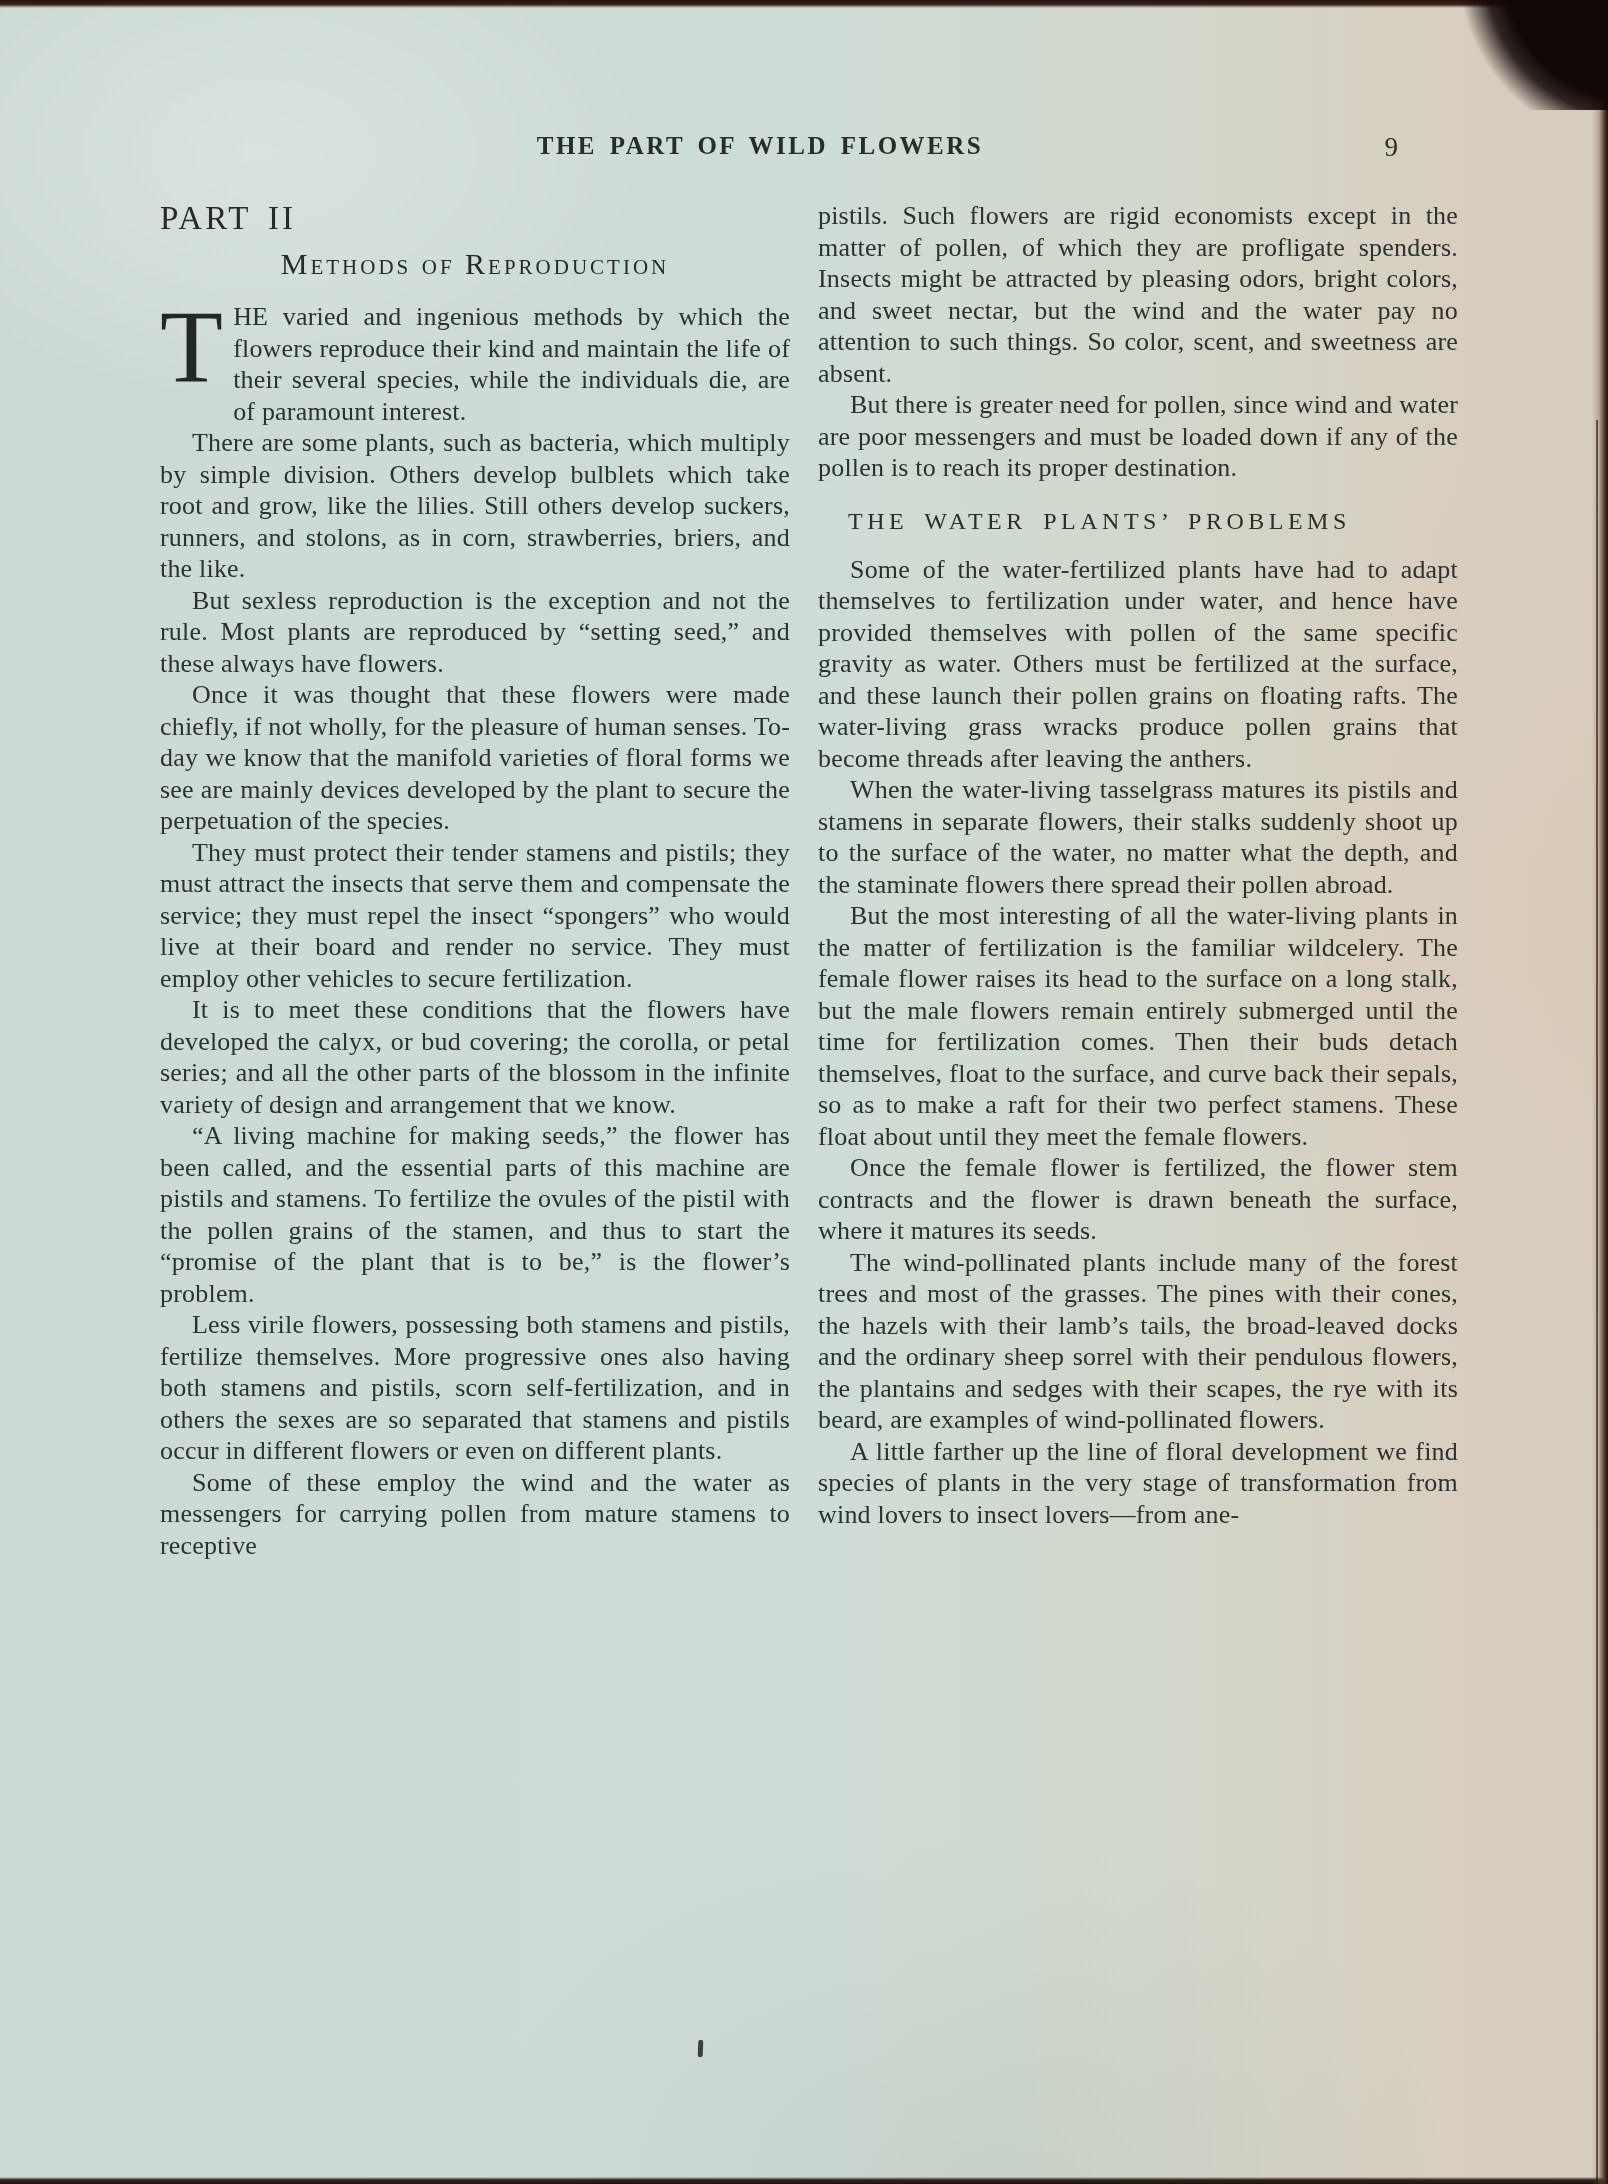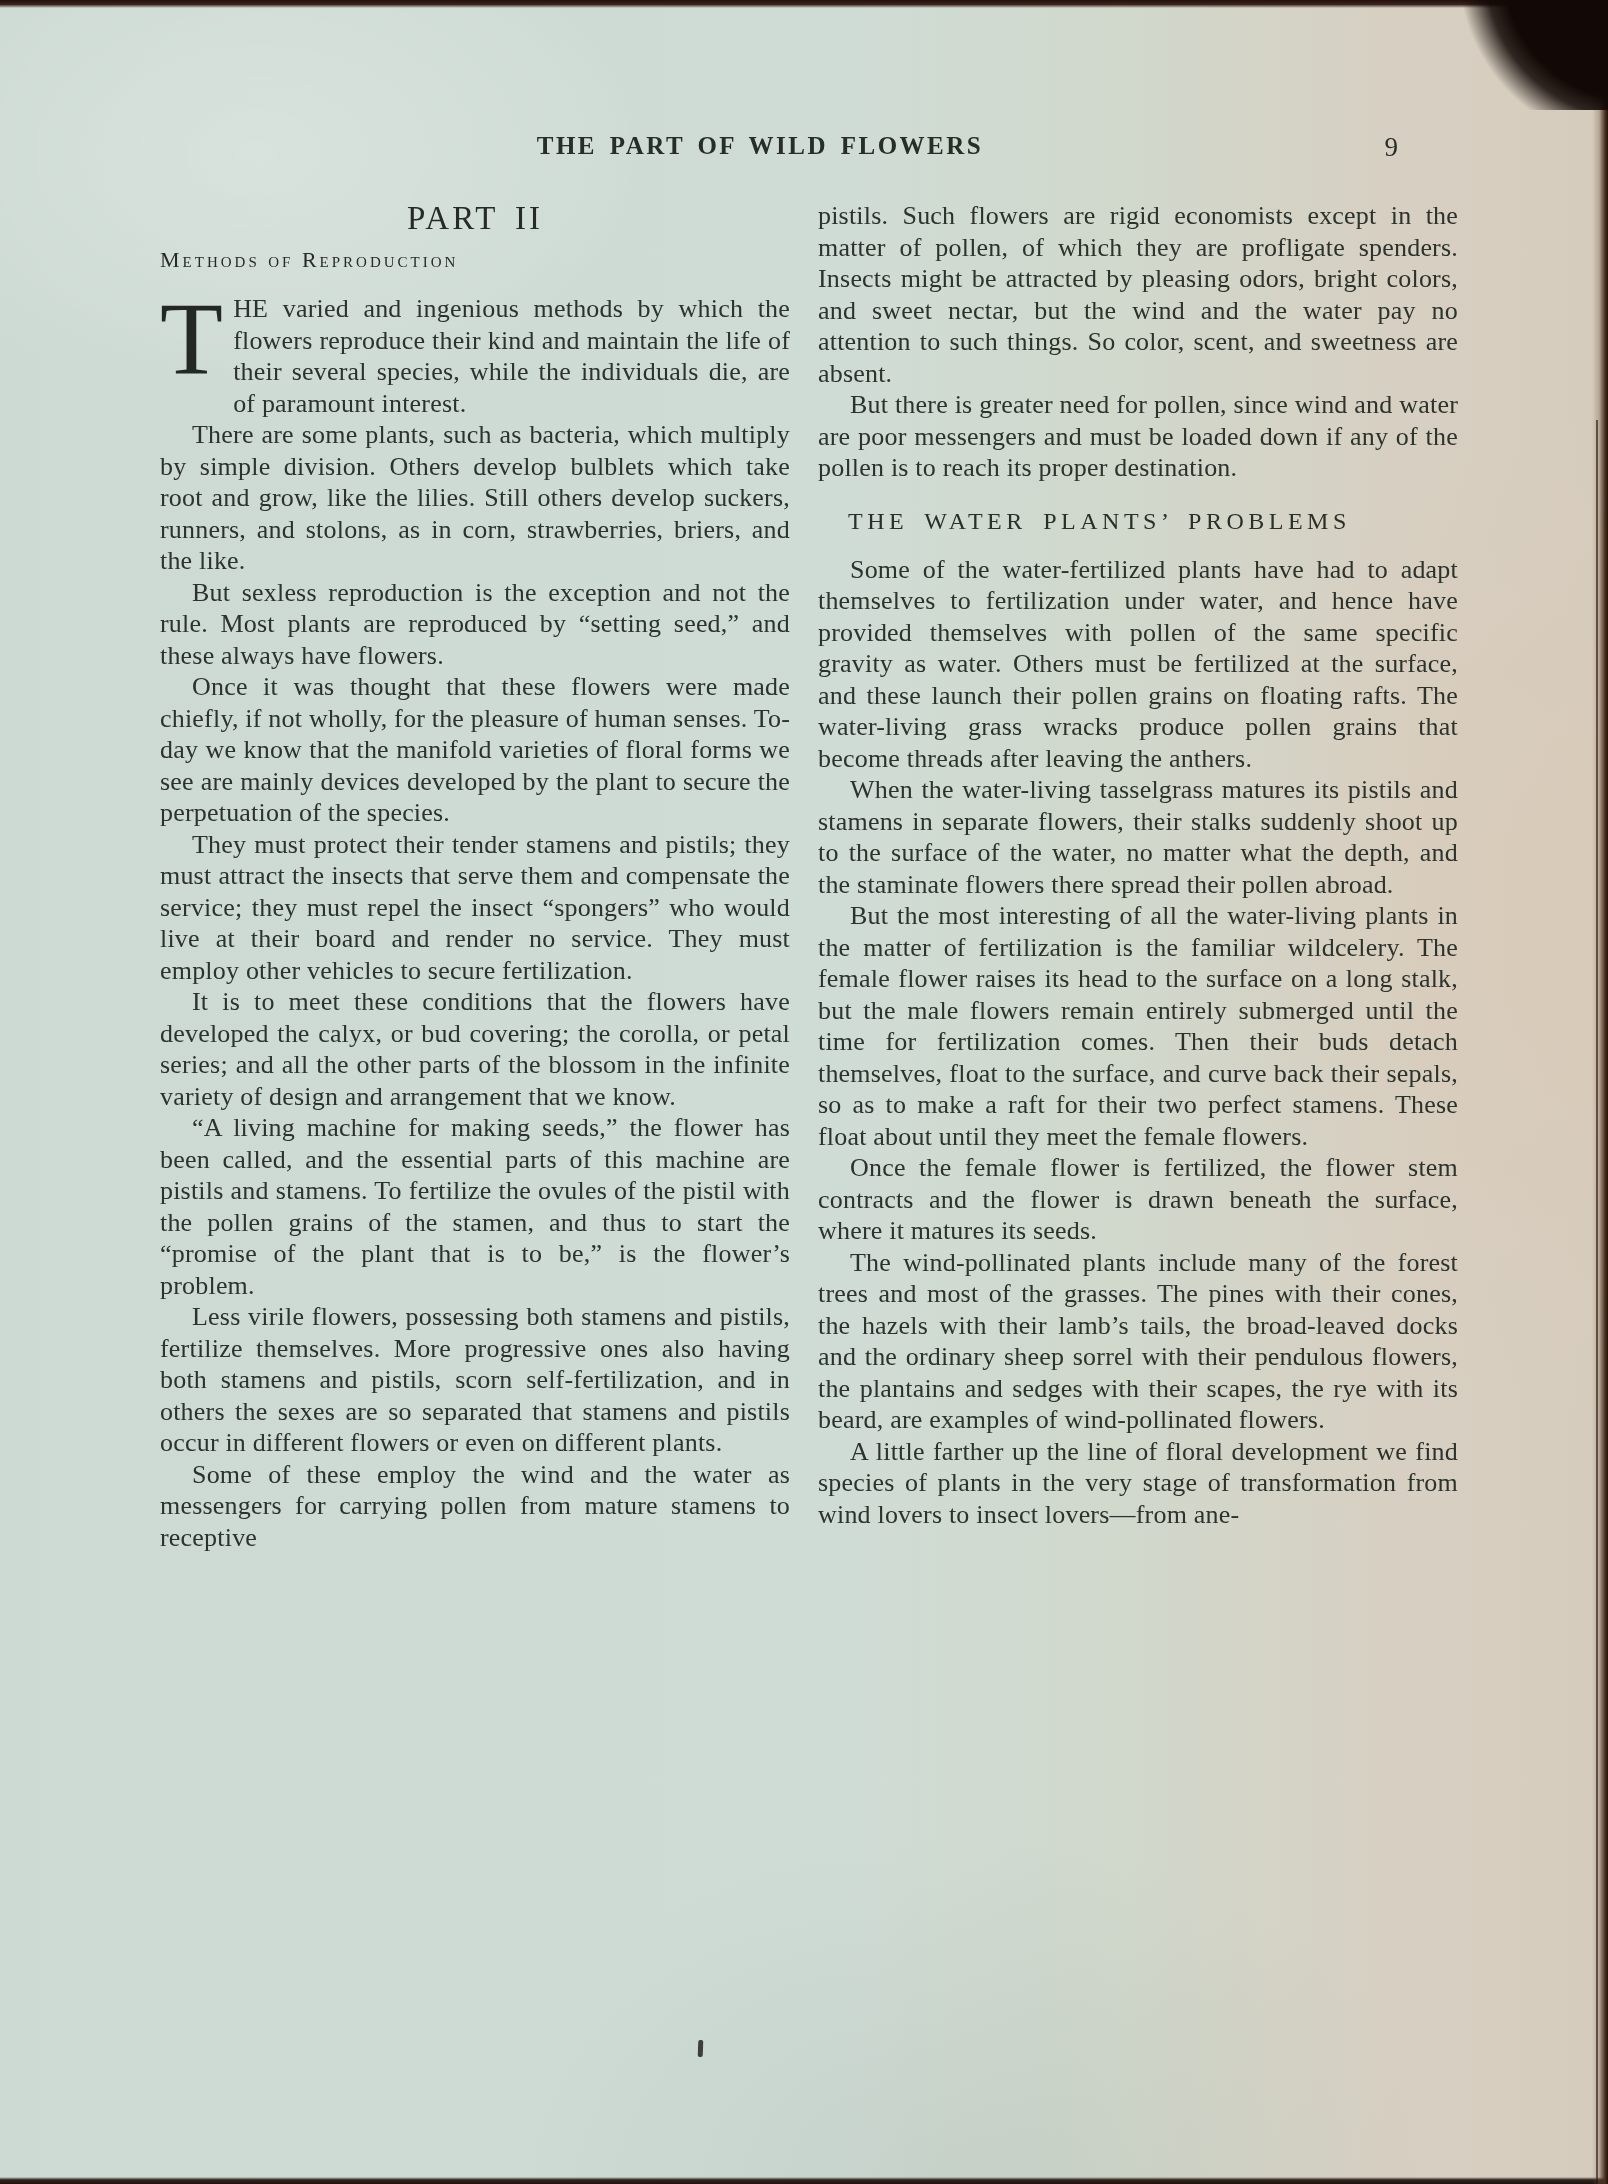--- a/index.html
+++ b/index.html
@@ -50,25 +50,25 @@
     text-align:center;transform:translateX(-45px);
     font-size:25px;font-weight:bold;letter-spacing:2.5px;word-spacing:4px;color:#272d27;
   }
   .page-num{position:absolute;right:52px;top:0;font-size:27px;color:#272d27;}
 
   .col{position:absolute;top:68px;}
   .col-left{left:0;width:630px;}
   .col-right{left:650px;width:640px;margin-left:8px;}
 
   .part{
-    text-align:center;font-size:33px;letter-spacing:3px;word-spacing:6px;
+    font-size:33px;letter-spacing:3px;word-spacing:6px;
     margin:0 0 10px 0;color:#262b25;
   }
   .chapter{
-    font-variant:small-caps;font-size:22px;letter-spacing:3px;
+    text-align:center;font-variant:small-caps;font-size:30px;letter-spacing:3px;
     margin:0 0 20px 0;color:#262b25;
   }
   .sechead{
     text-align:left;font-size:24px;letter-spacing:4.5px;word-spacing:6px;
     line-height:30px;margin:22px 30px 18px 30px;color:#292f29;
   }
   .bt{
     font-size:26px;line-height:31.5px;text-align:justify;
     text-indent:32px;margin:0;letter-spacing:0.2px;
     color:#2c322c;

